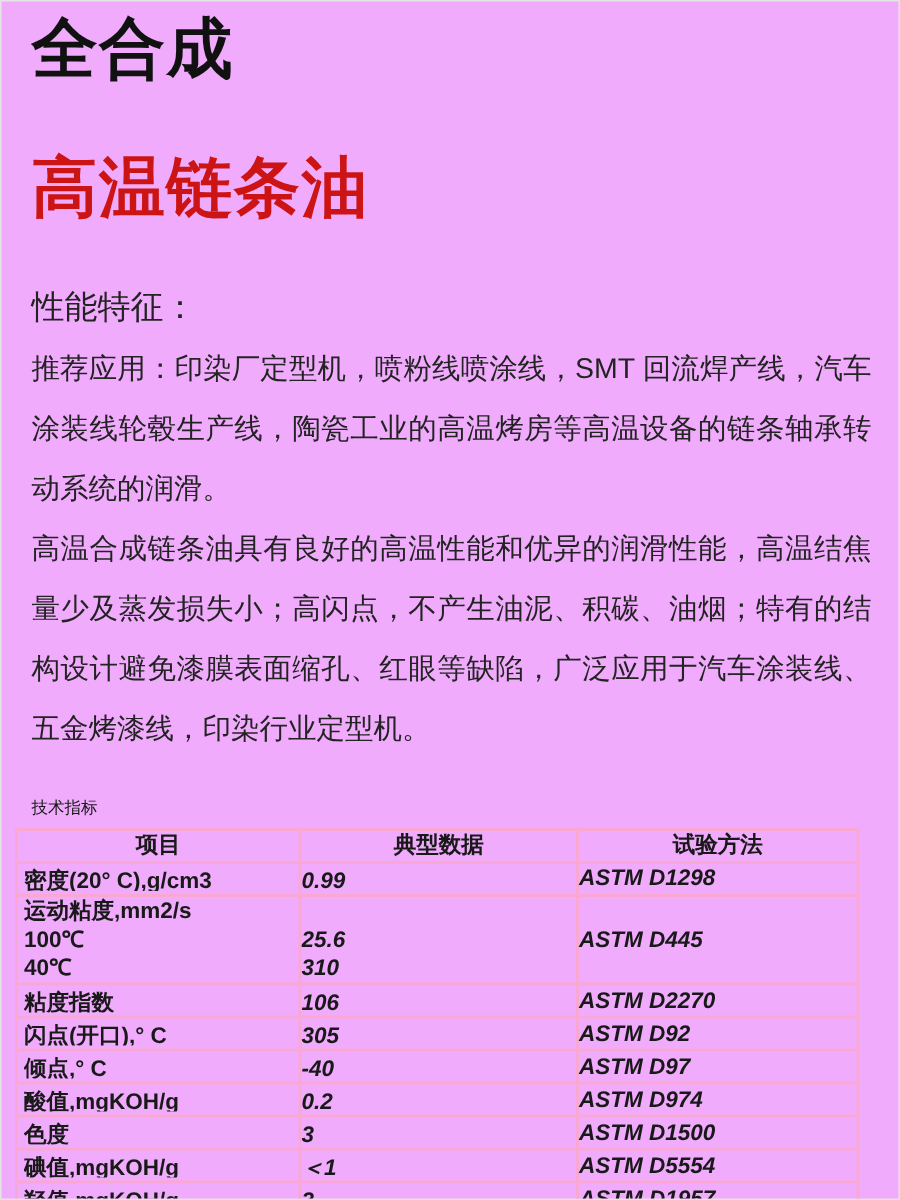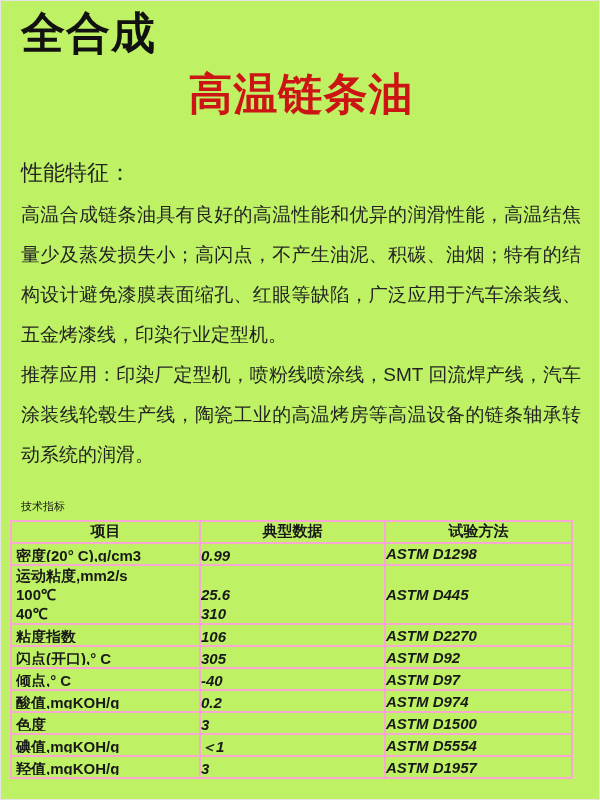--- a/index.html
+++ b/index.html
@@ -1,37 +1,37 @@
 <!DOCTYPE html>
 <html lang="zh" style="--title-red: #cc1414; --spell-red: #e04b4b;"><head>
 <meta charset="utf-8">
 <style>
   html, body { margin: 0; padding: 0; background: #fff; }
   .page {
     width: 600px;
     height: 800px;
     box-sizing: border-box;
-    background: #bef264;
+    background: #f0abfc;
     border: 1px solid #e4e4e4;
     padding: 0 18px 0 20px;
     overflow: hidden;
     font-family: "Liberation Sans", sans-serif;
     color: #202020;
     position: relative;
   }
   .title {
     font-size: 44px;
     font-weight: 800;
     line-height: 1.12;
     margin: 0;
     color: #111111;
     letter-spacing: 1px;
   }
   .title-line1 { padding-top: 7px; }
-  .title-line2 { margin-top: 12px; color: var(--title-red, #cc1414); text-align: center; }
+  .title-line2 { margin-top: 44px; color: var(--title-red, #cc1414); }
   .lead {
     margin: 36px 0 0 0;
     font-size: 22px;
     line-height: 40px;
     color: #232323;
     font-family: Liberation Mono, monospace;
   }
   .body-text {
     margin: 0;
     font-size: 19px;
@@ -74,22 +74,22 @@
   }
 </style>
 </head>
 <body>
 
 <div class="page">
   <h1 class="title title-line1">全合成</h1>
   <h1 class="title title-line2">高温链条油</h1>
 
   <p class="lead">性能特征：</p>
+  <p class="body-text">推荐应用：印染厂定型机，喷粉线喷涂线，SMT 回流焊产线，汽车涂装线轮毂生产线，陶瓷工业的高温烤房等高温设备的链条轴承转动系统的润滑。</p>
   <p class="body-text">高温合成链条油具有良好的高温性能和优异的润滑性能，高温结焦量少及蒸发损失小；高闪点，不产生油泥、积碳、油烟；特有的结构设计避免漆膜表面缩孔、红眼等缺陷，广泛应用于汽车涂装线、五金烤漆线，印染行业定型机。</p>
-  <p class="body-text">推荐应用：印染厂定型机，喷粉线喷涂线，SMT 回流焊产线，汽车涂装线轮毂生产线，陶瓷工业的高温烤房等高温设备的链条轴承转动系统的润滑。</p>
 
   <p class="specs-caption">技术指标</p>
 
   <table class="specs">
     <colgroup>
       <col style="width:189px">
       <col style="width:185px">
       <col style="width:187px">
     </colgroup>
     <thead>

